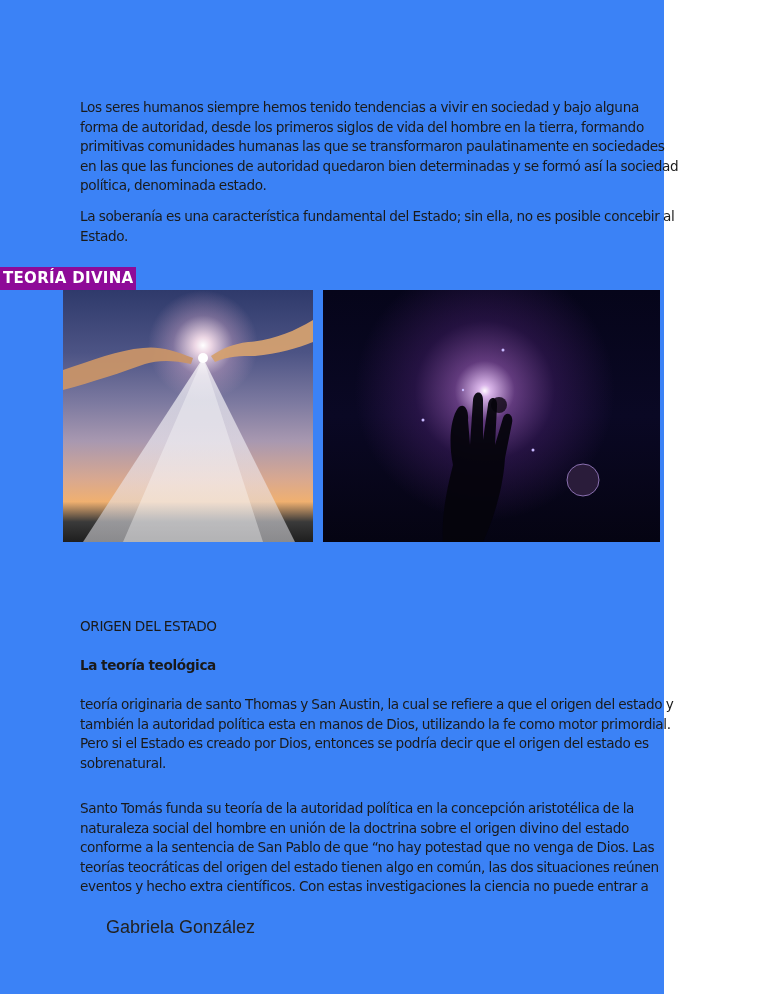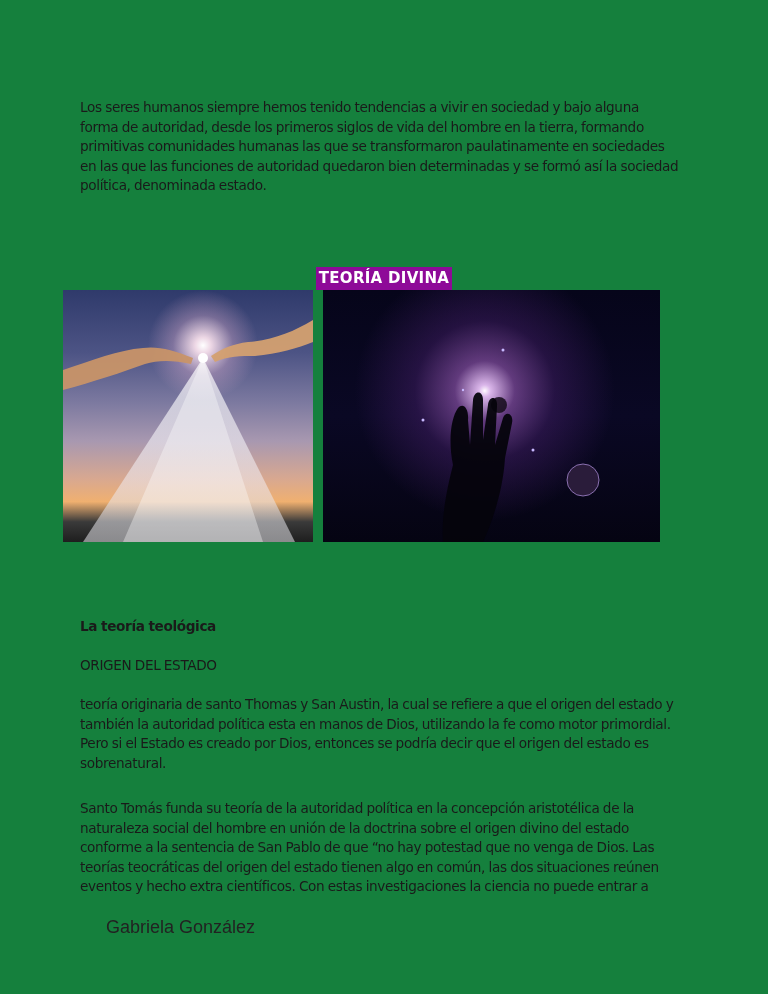--- a/index.html
+++ b/index.html
@@ -1,23 +1,23 @@
 <!DOCTYPE html>
 <html><head>
   <meta charset="utf-8">
   <style>
     html, body { margin: 0; padding: 0; background: #ffffff; }
     body { width: 768px; height: 994px; position: relative; overflow: hidden;
            font-family: "DejaVu Sans", sans-serif; color: #1a1a1a; }
-    .page { position: absolute; left: 0; top: 0; width: 768px; height: 994px; background: #15803d; }
+    .page { position: absolute; left: 0; top: 0; width: 664px; height: 994px; background: #3b82f6; }
     .para { position: absolute; left: 80px; width: 600px; font-size: 13.6px; line-height: 19.6px;
             letter-spacing: -0.35px; word-spacing: -0.5px; margin: 0; white-space: pre-line; }
     .p1 { top: 98px; }
     .p2 { top: 207px; }
-    .heading-wrap { position: absolute; top: 267px; left: 0; width: 768px; text-align: center; }
+    .heading-wrap { position: absolute; top: 267px; left: 0; width: 768px; }
     .heading { display: inline-block; background: #8e0a98; color: #ffffff; font-weight: bold;
                font-size: 15px; line-height: 23px; padding: 0 3px; letter-spacing: 0.3px;
                margin-left: 0px; position: relative; left: 0px; }
     .img { position: absolute; top: 290px; height: 252px; overflow: hidden; }
     .img-left { left: 63px; width: 250px;
       background:
         radial-gradient(circle at 56% 22%, rgba(255,255,255,1) 0, rgba(255,230,240,0.9) 8px, rgba(230,180,210,0.35) 30px, rgba(0,0,0,0) 55px),
         linear-gradient(180deg, #2f3a6b 0%, #4d5485 25%, #7d7aa0 45%, #a898b0 60%, #d8a890 75%, #f0b070 84%, #3a3a3a 92%, #1e1e1e 100%); }
     .img-left .beam { position: absolute; left: 0; top: 0; width: 250px; height: 252px; }
     .img-right { left: 323px; width: 337px;
@@ -30,20 +30,21 @@
               font-size: 18px; color: #222; }
     .bold { font-weight: bold; }
     .line { display: block; }
   </style>
 </head>
 <body>
 
 <div class="page">
 
   <p class="para p1">Los seres humanos siempre hemos tenido tendencias a vivir en sociedad y bajo alguna forma de autoridad, desde los primeros siglos de vida del hombre en la tierra, formando primitivas comunidades humanas las que se transformaron paulatinamente en sociedades en las que las funciones de autoridad quedaron bien determinadas y se formó así la sociedad política, denominada estado.</p>
+  <p class="para p2">La soberanía es una característica fundamental del Estado; sin ella, no es posible concebir al Estado.</p>
 
   <div class="heading-wrap">
     <span class="heading" style="left:0px;">TEORÍA DIVINA</span>
   </div>
 
   <div class="img img-left">
     <svg class="beam" width="250" height="252" viewBox="0 0 250 252">
       <defs>
         <linearGradient id="beamg" x1="0" y1="0" x2="0" y2="1">
           <stop offset="0" stop-color="#ffffff" stop-opacity="0.95"></stop>
@@ -71,21 +72,21 @@
       <circle cx="140" cy="100" r="1.2" fill="#c8b8ff"></circle>
       <path d="M130,175 C125,150 128,128 135,118 C140,112 146,118 145,130 L147,155
                L150,110 C151,100 160,100 160,110 L160,150
                L165,115 C166,105 175,106 174,116 L172,155
                L180,128 C183,120 191,124 189,133 L182,168
                C180,200 170,230 160,252 L120,252 C118,225 125,195 130,175 Z" fill="#05040c" opacity="0.95"></path>
     </svg>
   </div>
 
   <div class="para p3">
+    <span class="line">ORIGEN DEL ESTADO</span>
     <span class="line bold">La teoría teológica</span>
-    <span class="line">ORIGEN DEL ESTADO</span>
     <span class="line">teoría originaria de santo Thomas y San Austin, la cual se refiere a que el origen del estado y también la autoridad política esta en manos de Dios, utilizando la fe como motor primordial. Pero si el Estado es creado por Dios, entonces se podría decir que el origen del estado es sobrenatural.</span>
     <span class="line" style="margin-top:6px;">Santo Tomás funda su teoría de la autoridad política en la concepción aristotélica de la naturaleza social del hombre en unión de la doctrina sobre el origen divino del estado conforme a la sentencia de San Pablo de que “no hay potestad que no venga de Dios. Las teorías teocráticas del origen del estado tienen algo en común, las dos situaciones reúnen eventos y hecho extra científicos. Con estas investigaciones la ciencia no puede entrar a</span>
   </div>
 
   <div class="footer">Gabriela González</div>
 
 </div>
 
 </body></html>

